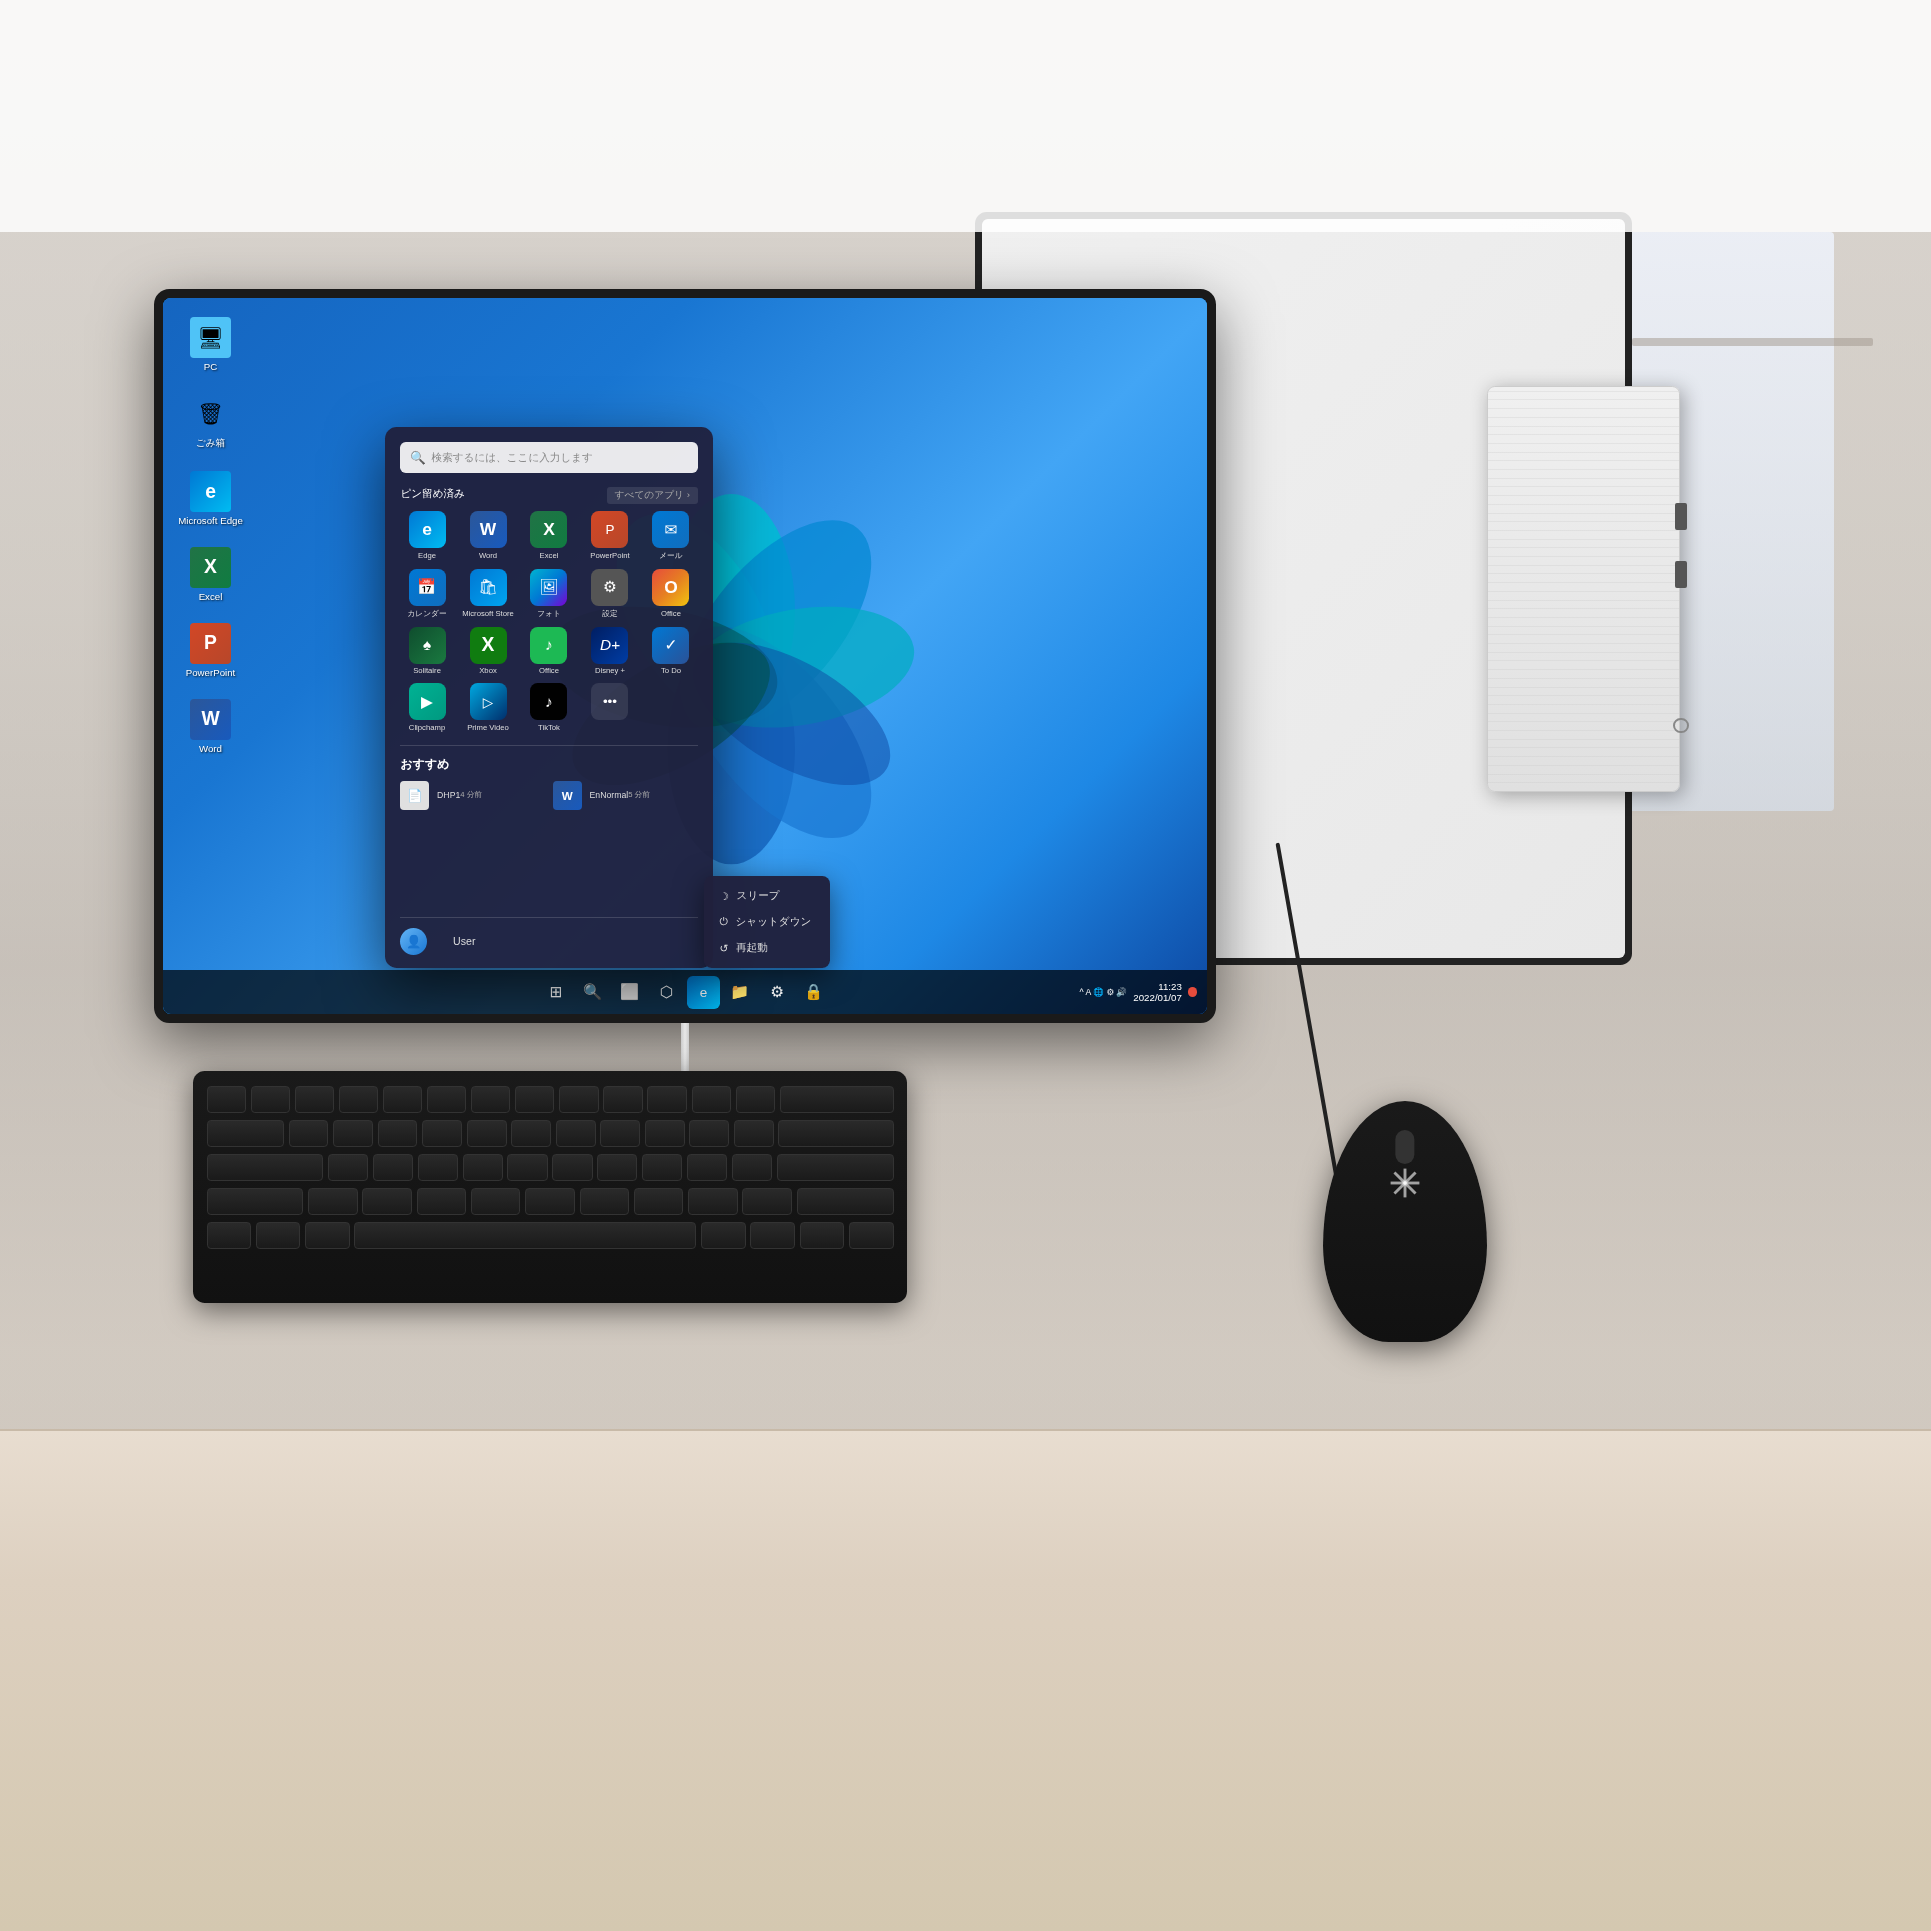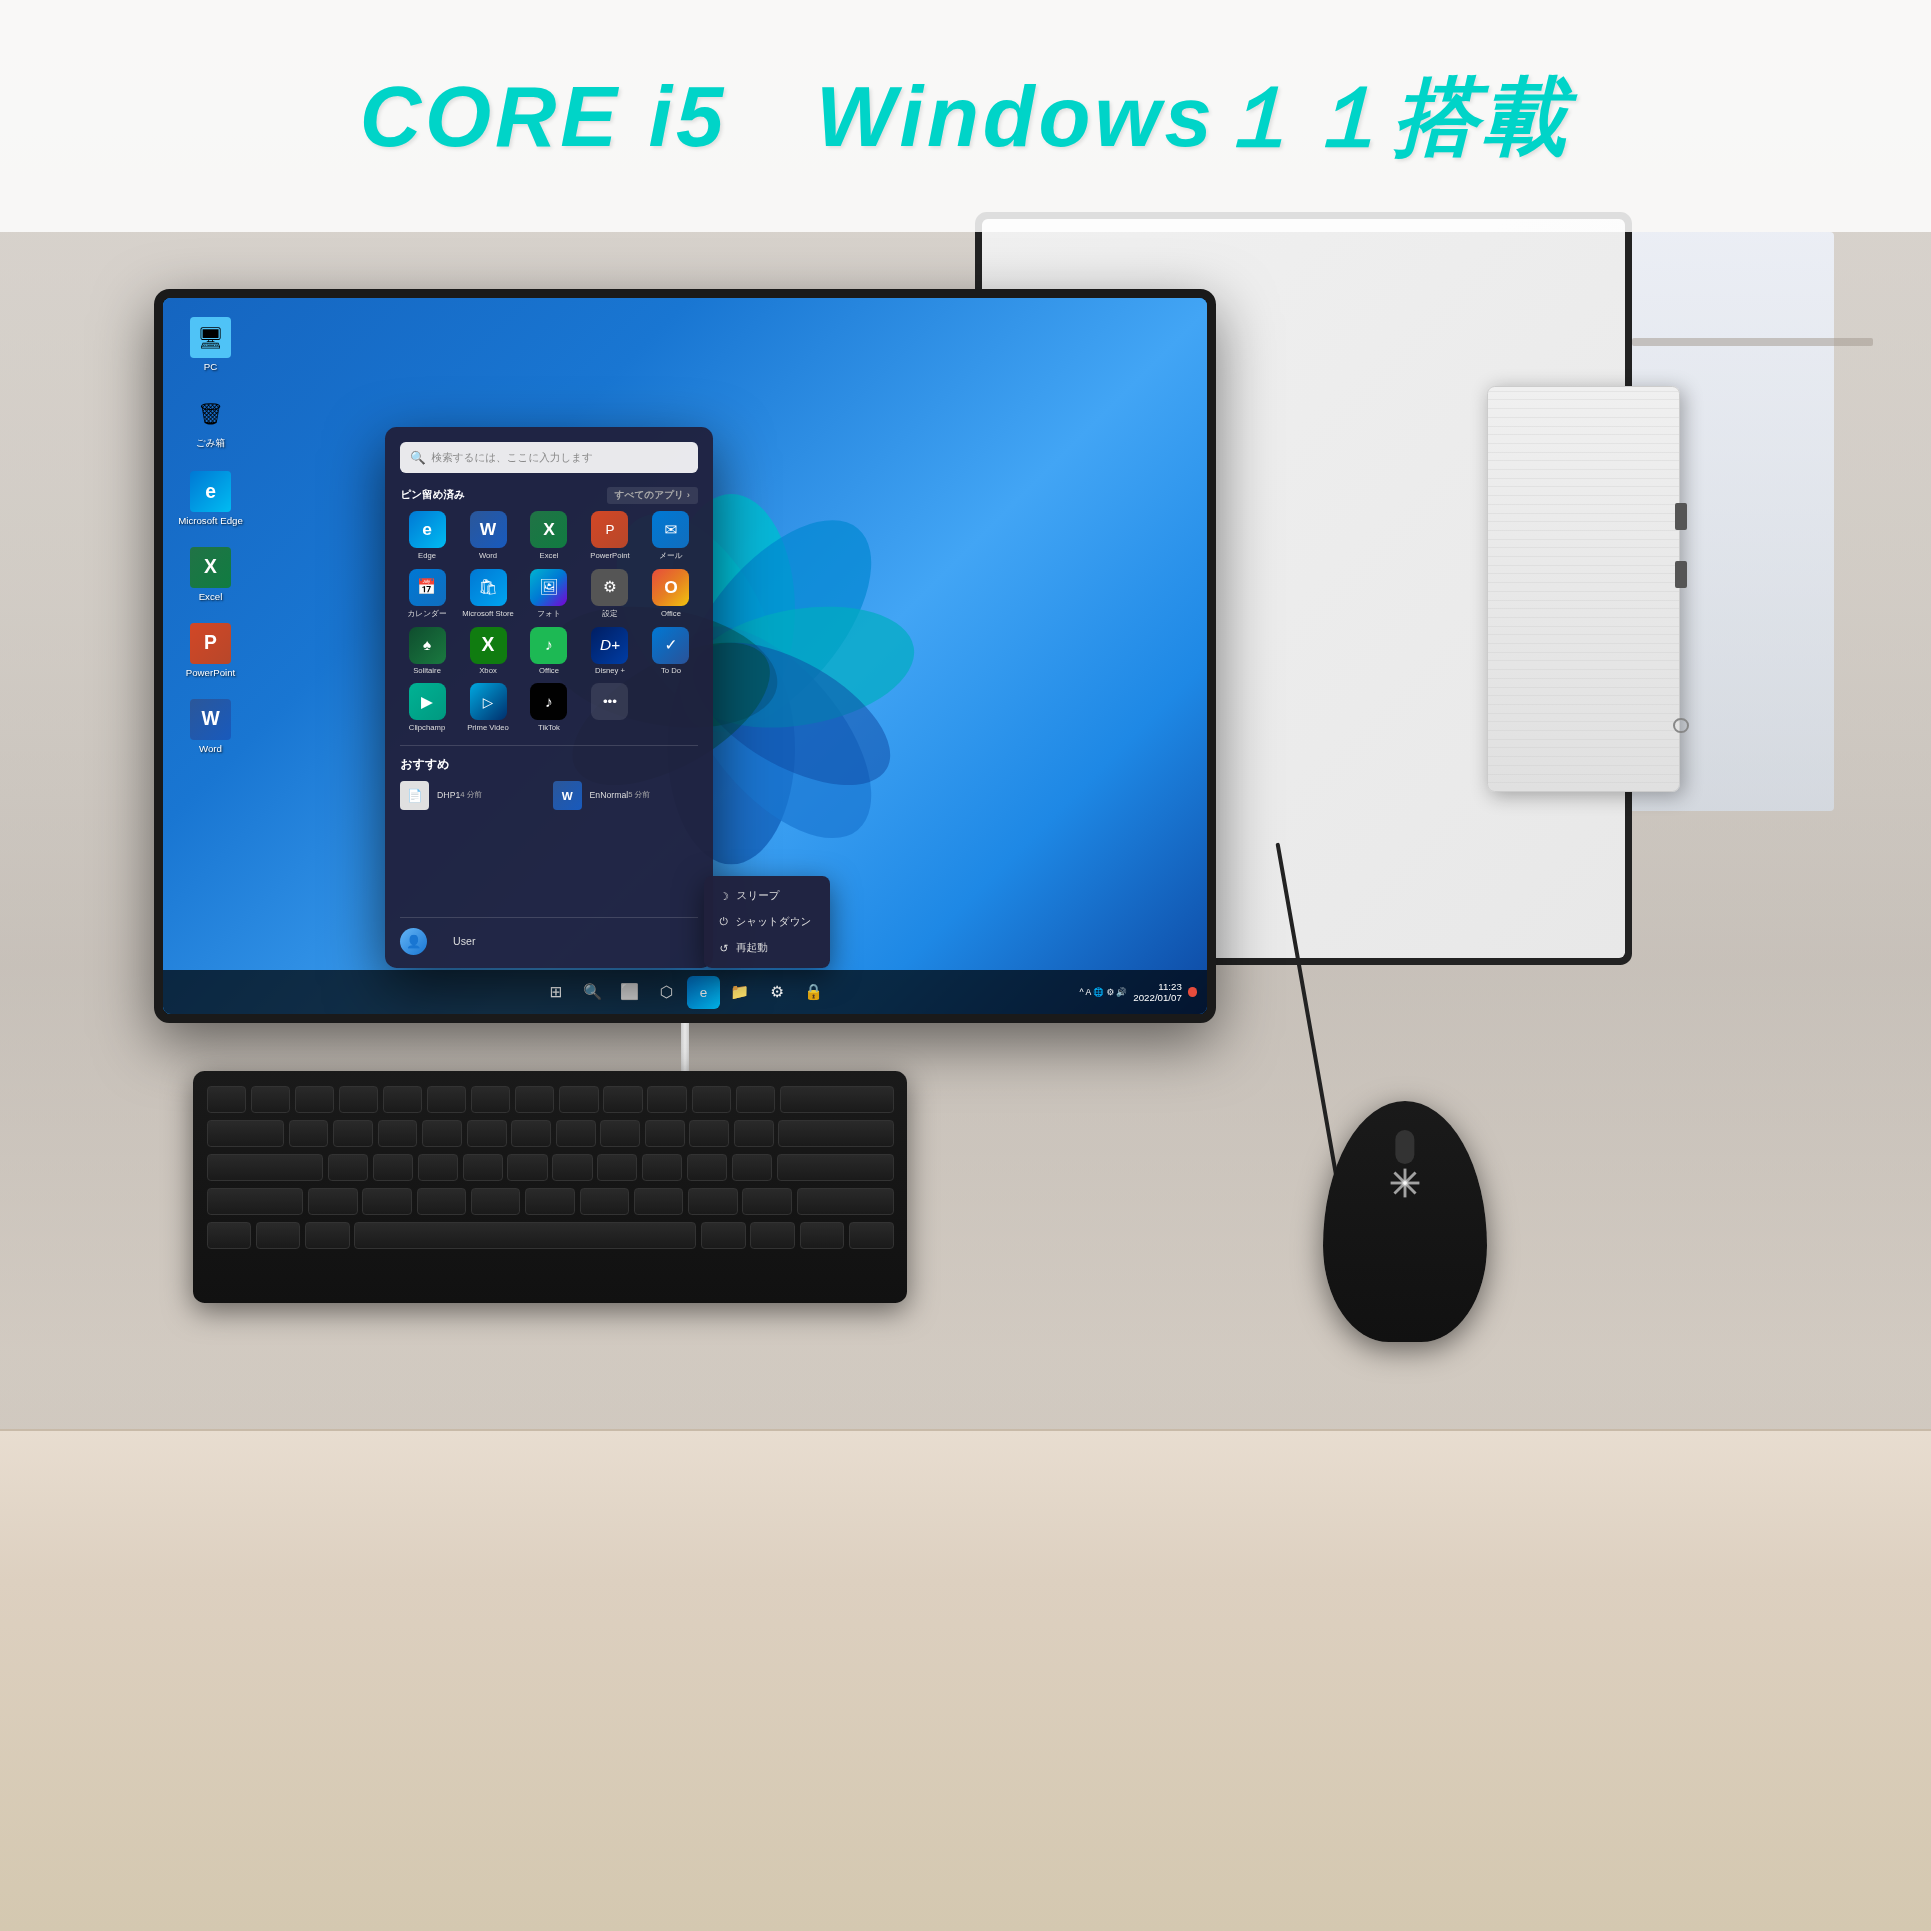--- a/index.html
+++ b/index.html
@@ -245,25 +245,25 @@
     }
 
     .start-search-text {
       font-size: 10.6px;
       color: #888;
     }
 
     .start-section-title {
       font-size: 10.6px;
       color: #fff;
-      font-weight: bold;
+      font-weight: normal;
       margin-bottom: 7.7px;
       display: flex;
       justify-content: space-between;
-      align-items: center;
+      align-items: flex-start;
     }
 
     .start-all-apps {
       font-size: 9.7px;
       color: #aaa;
       background: rgba(255,255,255,0.1);
       padding: 1.9px 7.7px;
       border-radius: 3px;
       cursor: pointer;
     }
@@ -596,21 +596,20 @@
 <div class="bg-scene">
 
   <div style="position:absolute;top:232px;left:0;width:100%;height:1699px;background:linear-gradient(180deg,rgba(220,215,210,0.6) 0%,rgba(200,195,185,0.4) 100%);"></div>
 
   <div style="position:absolute;top:232px;right:97px;width:290px;height:579px;background:linear-gradient(180deg,rgba(240,245,255,0.8),rgba(220,235,255,0.5));border-radius:3.9px;"></div>
 
   <div style="position:absolute;top:338px;right:58px;width:241px;height:7.7px;background:rgba(160,150,140,0.5);border-radius:1.9px;"></div>
 </div>
 
 <div class="header">
-  <div class="header-title">CORE i5　Windows１１搭載</div>
 </div>
 
 <div class="desk"></div>
 
 <div class="monitor-container">
 
   <div class="monitor-rear">
     <div class="monitor-rear-screen"></div>
   </div>
 

